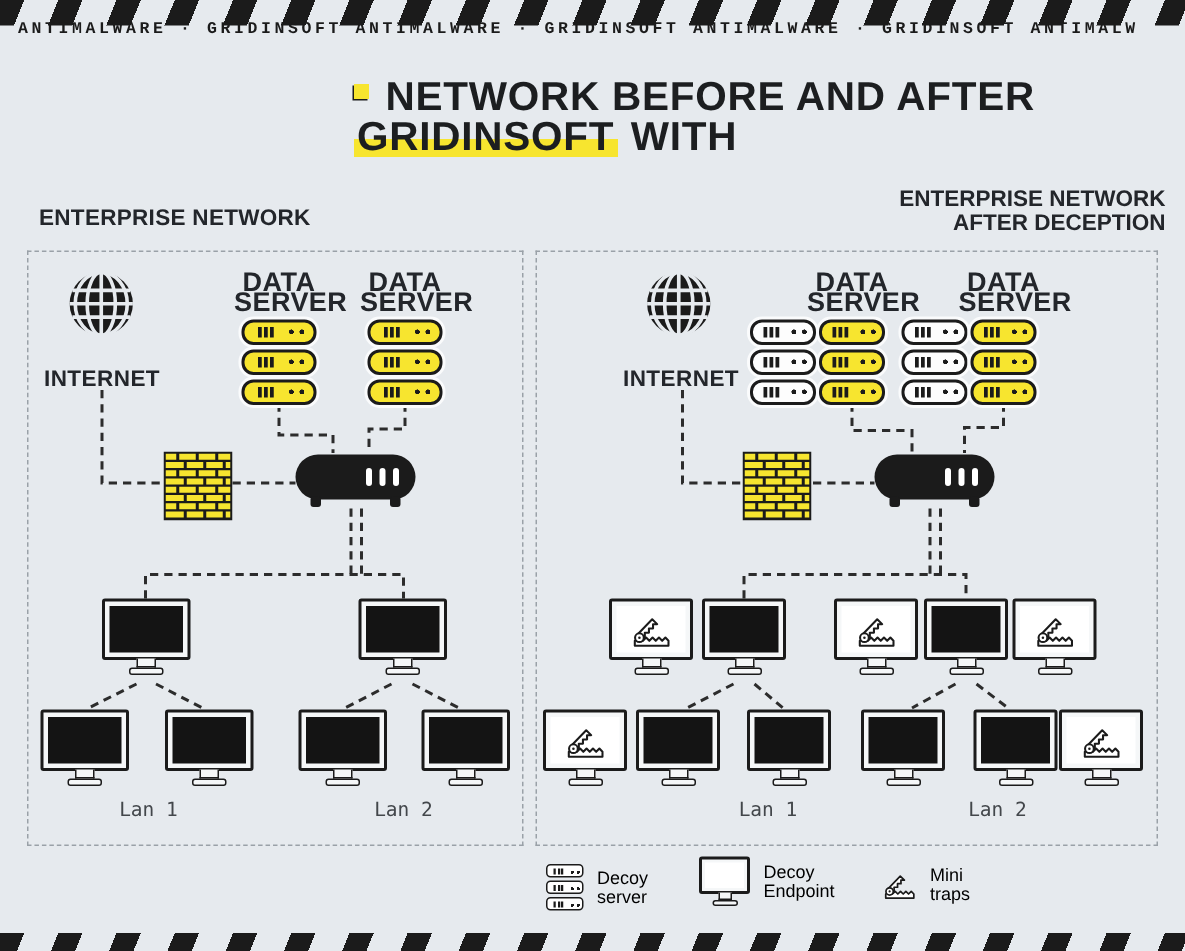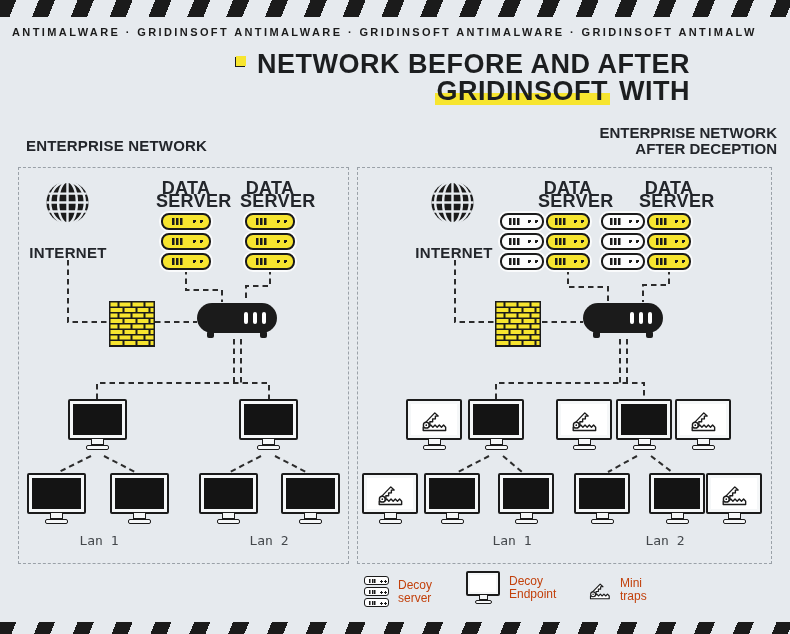--- a/index.html
+++ b/index.html
@@ -7,25 +7,25 @@
          font-family:"Liberation Sans",sans-serif; color:#1c1e20; }
 
   
   .stripe { position:absolute; left:0; right:0;
             background:repeating-linear-gradient(112deg,#1b1b1b 0 15px,rgba(0,0,0,0) 15px 36px); }
   .stripe.top { top:0; height:17px; }
   .stripe.bottom { bottom:0; height:12px; }
 
   .banner-text { position:absolute; left:0; right:0; white-space:nowrap; overflow:hidden;
                  font-weight:bold; color:#1b1b1b; }
-  .banner-text.top { top:26px; font-size:11px; letter-spacing:2.4px; padding-left:12px; }
+  .banner-text.top { top:14px; font-size:11px; letter-spacing:2.4px; padding-left:12px;font-family:Liberation Mono, monospace; }
   .banner-text.bottom { top:612px; font-size:9px; letter-spacing:2.4px; padding-left:12px; }
 
   
-  .title { position:absolute; top:51px; right:100px; text-align:right;
+  .title { position:absolute; top:51px; right:100px; 
            font-size:27px; line-height:27px; font-weight:bold; letter-spacing:0.5px; }
   .bullet { display:inline-block; width:10px; height:10px; background:#f7e52f;
             margin-right:11px; vertical-align:7px; box-shadow:-1px 1px 0 0 #1b1b1b; }
   .hl { background:linear-gradient(to bottom,rgba(0,0,0,0) 55%,#f7e52f 55%,#f7e52f 96%,rgba(0,0,0,0) 96%); padding:0 2px; }
   .t2r { margin-left:9px; }
 
   
   .hdr-left  { position:absolute; left:26px; top:137px; font-size:15px; font-weight:bold; letter-spacing:0.2px; color:#23262b; }
   .hdr-right { position:absolute; right:13px; top:125px; text-align:right; font-size:15px; line-height:16px; font-weight:bold; color:#23262b; }
 
@@ -80,21 +80,21 @@
   .mon.sm { width:56px; }
   .mon.mini { position:static; width:34px; }
   .mon.mini .scr { height:25px; padding:2px; }
   .mon.mini .in { background:#fff; }
   .mon.mini .neck { width:9px; height:5px; }
   .mon.mini .base { width:17px; height:4px; }
 
   
   .leg { position:absolute; display:flex; align-items:center; gap:9px; }
   .leg-srv { display:flex; flex-direction:column; gap:2px; }
-  .leg-txt { font-size:12px; line-height:13px; color:#c2410c; }
+  .leg-txt { font-size:12px; line-height:13px; color:#000000; }
 
   .defs { position:absolute; width:0; height:0; }
 </style>
 </head>
 <body>
 
 <svg class="defs" aria-hidden="true">
   <symbol id="globe" viewBox="0 0 48 48">
     <circle cx="24" cy="24" r="22.5" fill="#1b1b1b"></circle>
     <g stroke="#e6eaee" stroke-width="2.6" fill="none">

